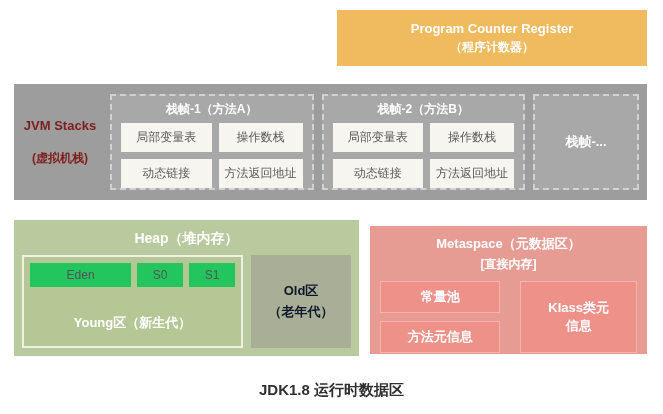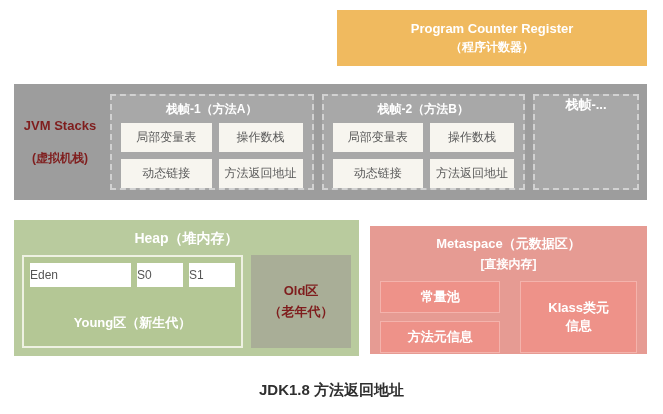--- a/index.html
+++ b/index.html
@@ -78,21 +78,21 @@
     padding: 6px 1px;
     white-space: nowrap;
   }
   .frame-more {
     flex: none;
     width: 106px;
     height: 96px;
     background: #a8a8a8;
     border: 2px dashed #d2d2d2;
     display: flex;
-    align-items: flex-start;
+    align-items: center;
     justify-content: center;
     color: #ffffff;
     font-weight: bold;
     font-size: 13px;
   }
 
   .heap {
     position: absolute;
     left: 14px;
     top: 220px;
@@ -112,41 +112,41 @@
   .young {
     flex: 1;
     background: #b4c795;
     border: 2px solid #eef1e2;
     padding: 6px;
     display: flex;
     flex-direction: column;
   }
   .young-cells { display: flex; gap: 6px; }
   .wcell {
-    background: #ffffff;
+    background: #22c55e;
     color: #555555;
     font-size: 12px;
-    text-align: left;
+    text-align: center;
     padding: 5px 0;
   }
   .eden { flex: 2.2; }
   .sbox { flex: 1; }
   .young-label {
     text-align: center;
     color: #ffffff;
     font-weight: bold;
     font-size: 13px;
     margin-top: auto;
     margin-bottom: 8px;
   }
   .old {
     flex: none;
     width: 100px;
     background: #a9ae97;
-    color: #7f1d1d;
+    color: #0f172a;
     font-weight: bold;
     font-size: 13px;
     display: flex;
     flex-direction: column;
     align-items: center;
     justify-content: center;
     gap: 3px;
   }
 
   .meta {
@@ -266,15 +266,15 @@
         <div class="pcell">常量池</div>
         <div class="pcell">方法元信息</div>
       </div>
       <div class="pcell klass">
         <div>Klass类元</div>
         <div>信息</div>
       </div>
     </div>
   </div>
 
-  <div class="caption">JDK1.8 方法返回地址</div>
+  <div class="caption">JDK1.8 运行时数据区</div>
 
 </div>
 
 </body></html>

